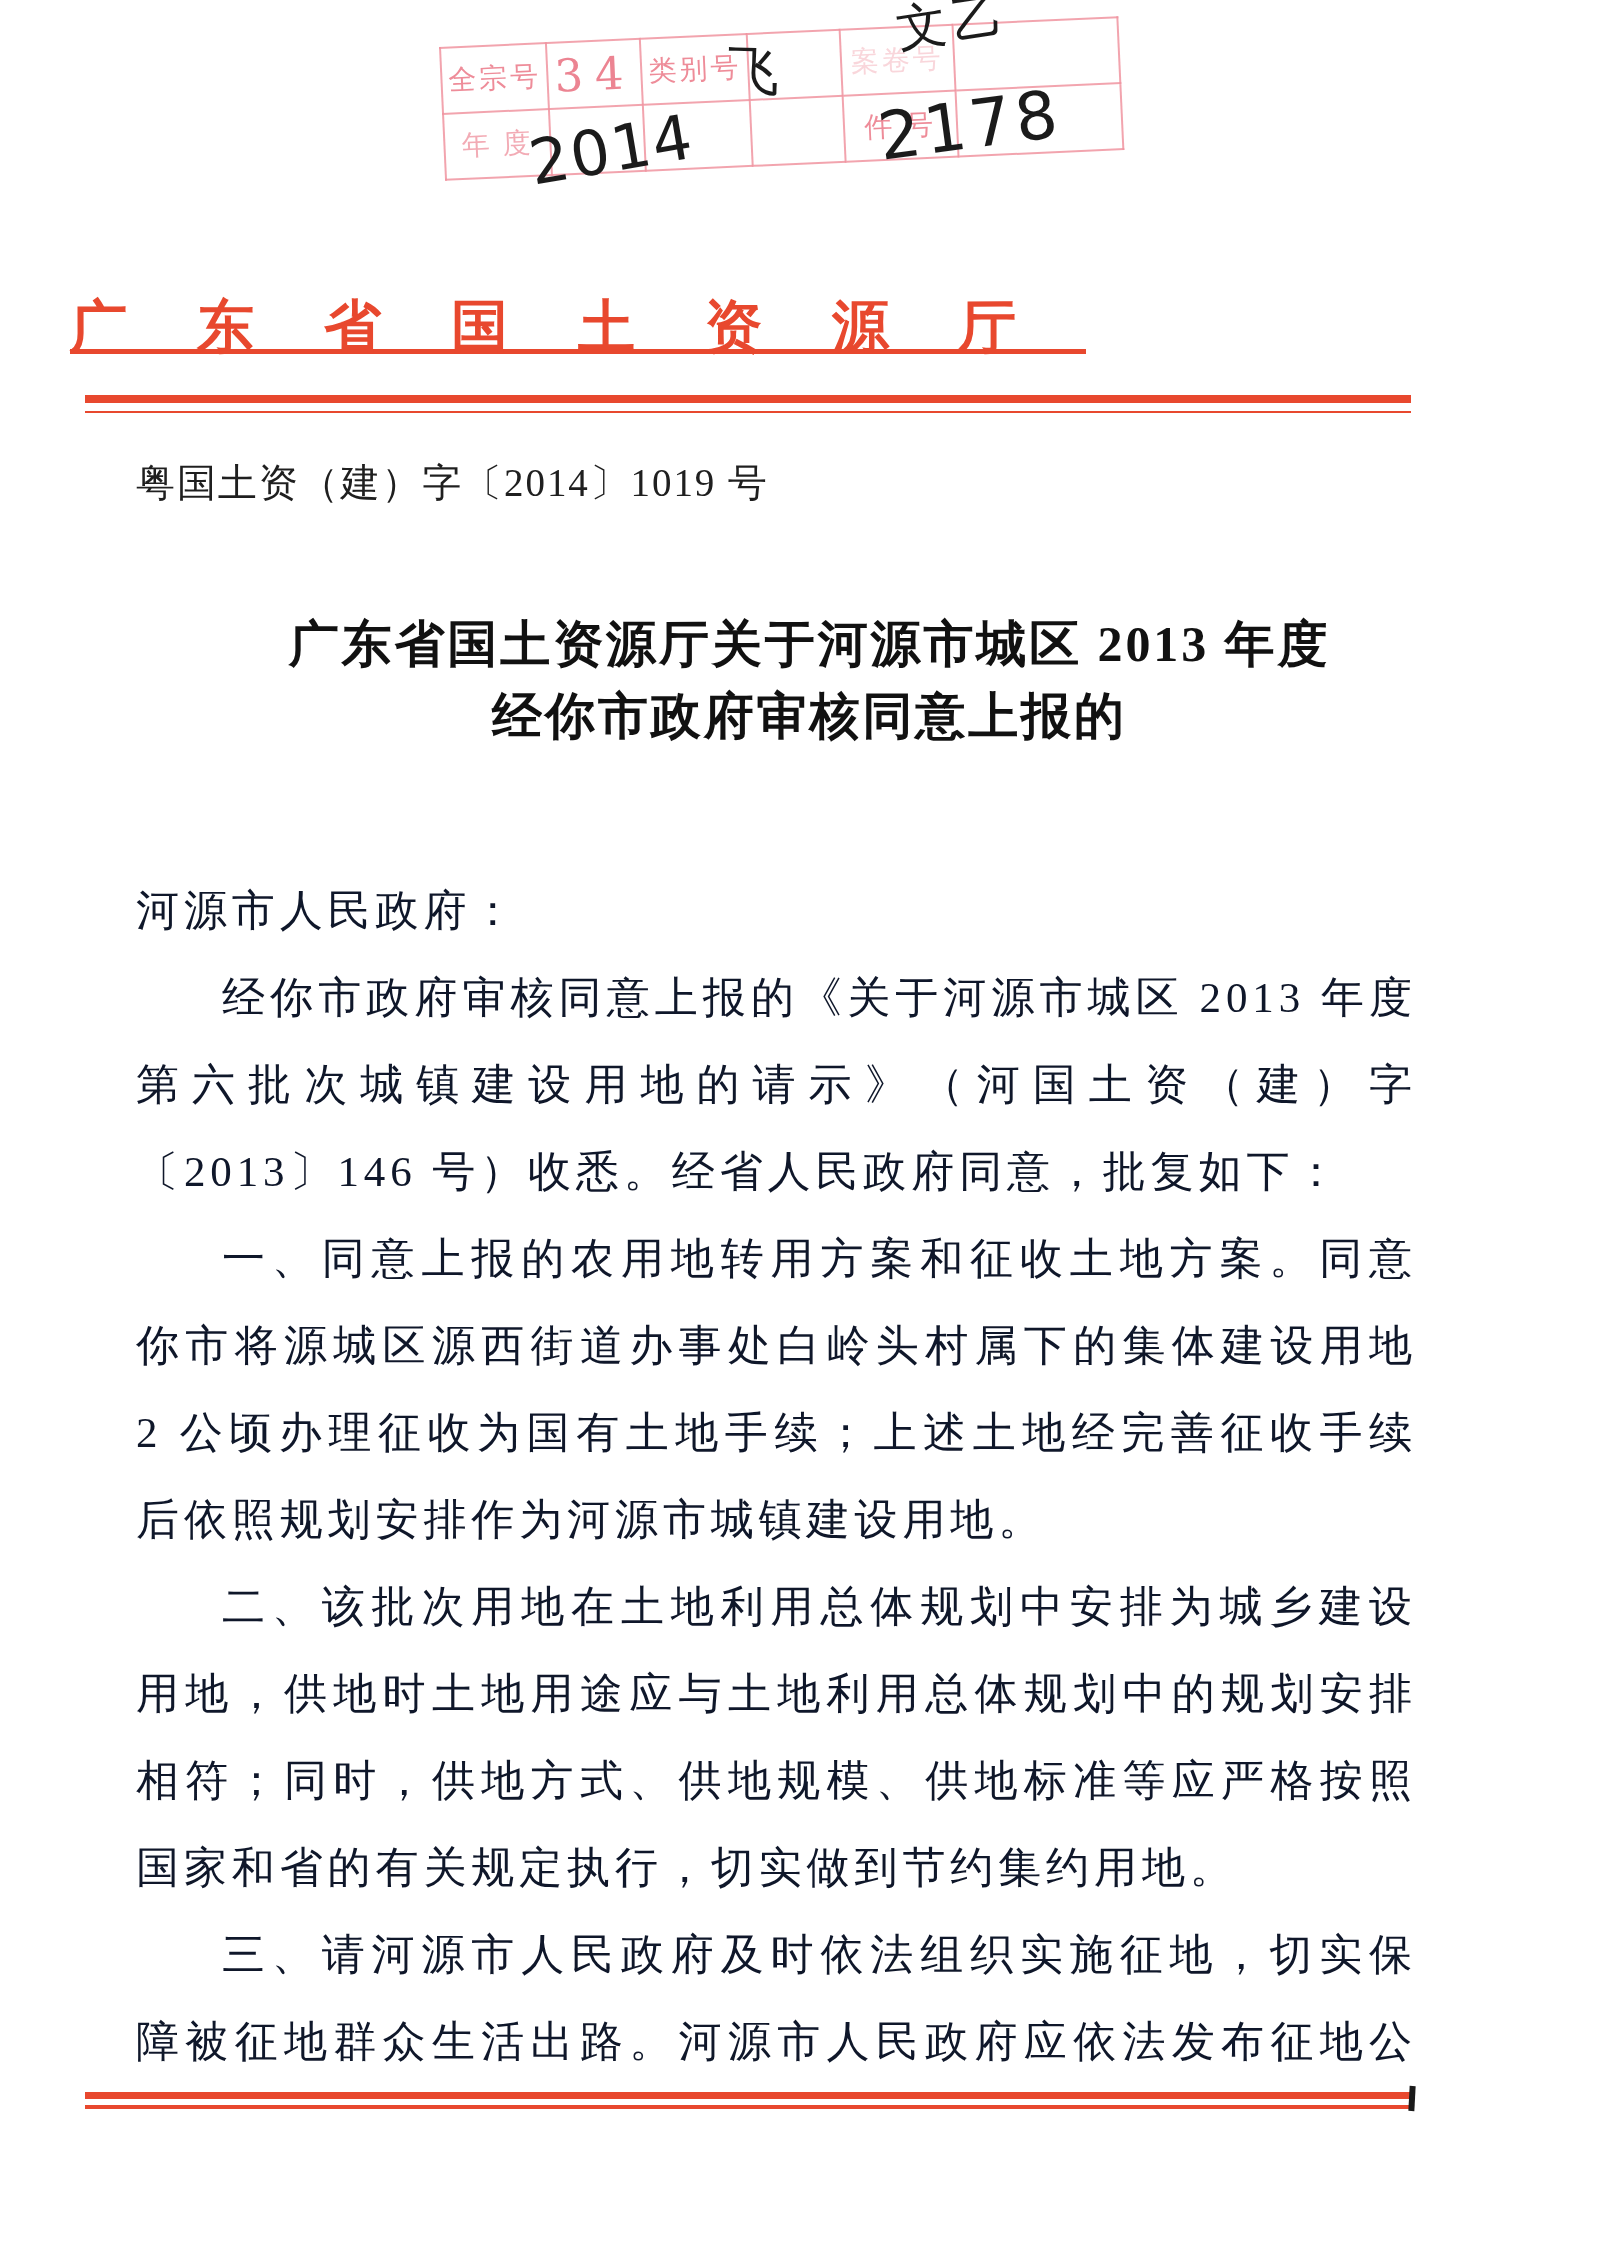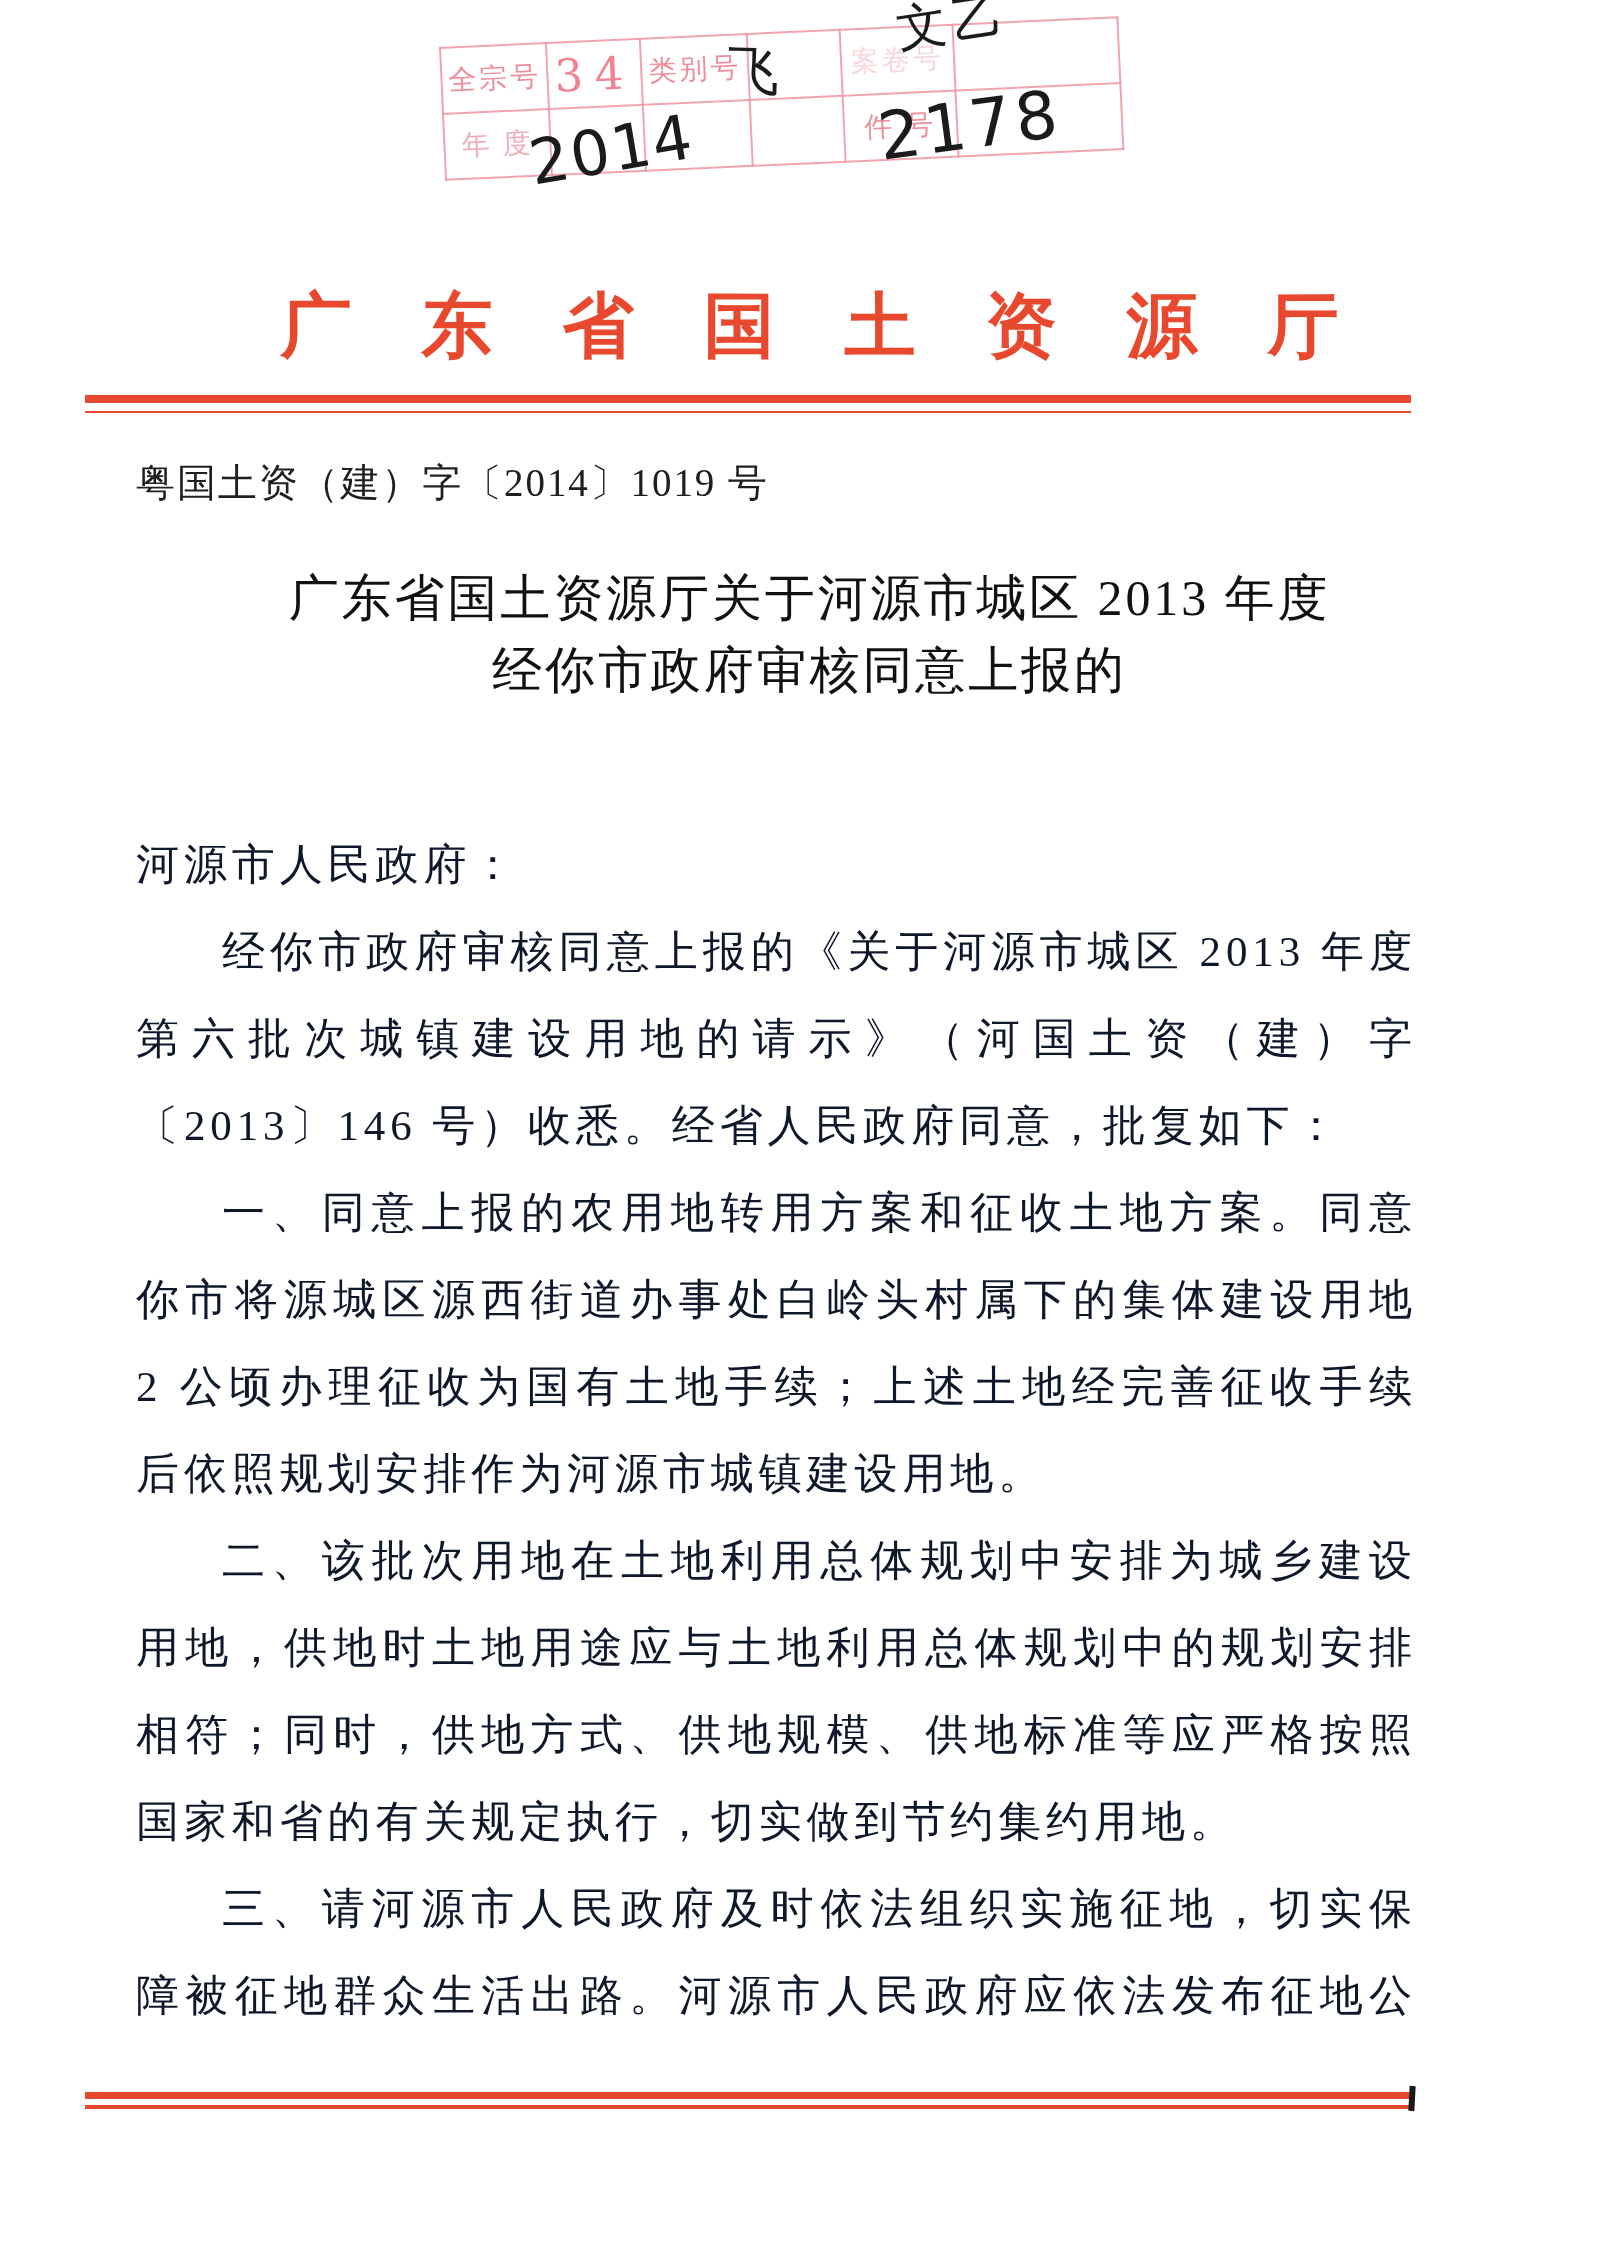--- a/index.html
+++ b/index.html
@@ -56,28 +56,29 @@
     line-height: 1;
   }
   .hw-year   { left: 85px;  top: 80px;  font-size: 62px; transform: rotate(-7deg); letter-spacing: 1.9px; }
   .hw-cat    { left: 287px; top: 11.6px;  font-size: 52px; transform: rotate(4deg); }
   .hw-doc    { left: 458px; top: -27px; font-size: 50px; transform: rotate(-6deg); letter-spacing: 5.8px; }
   .hw-item   { left: 435px; top: 70px;  font-size: 66px; transform: rotate(-5deg); letter-spacing: 3.9px; }
 
   
   .agency-name {
     margin-top: 283px;
-    text-align: center;
-    font-size: 71px;
+    text-align: left;
+    font-size: 57px;
     font-weight: bold;
     letter-spacing: 70px;
     text-indent: 70px;
     line-height: 87px;
     white-space: nowrap;
     font-family: "Liberation Serif", "DejaVu Serif", serif;
+    text-decoration: underline;
   }
   .head-rule {
     margin: 25px 0 0 85px;
     width: 1326px;
     height: 17.5px;
     border-top: 8.7px solid;
     border-bottom: 2.9px solid;
   }
   .doc-number {
     margin-top: 45px;
@@ -85,23 +86,23 @@
     width: 1281px;
     padding-right: 31px;
     text-align: left;
     font-size: 39px;
     letter-spacing: 1.9px;
     line-height: 50px;
   }
 
   
   .doc-title {
-    margin-top: 54px;
+    margin-top: 100px;
     text-align: center;
-    font-weight: normal;
+    font-weight: bold;
     font-size: 50px;
     line-height: 72px;
     letter-spacing: 2.9px;
     color: #111;
   }
 
   
   .body-block {
     margin-top: 115px;
     margin-left: 136px;

